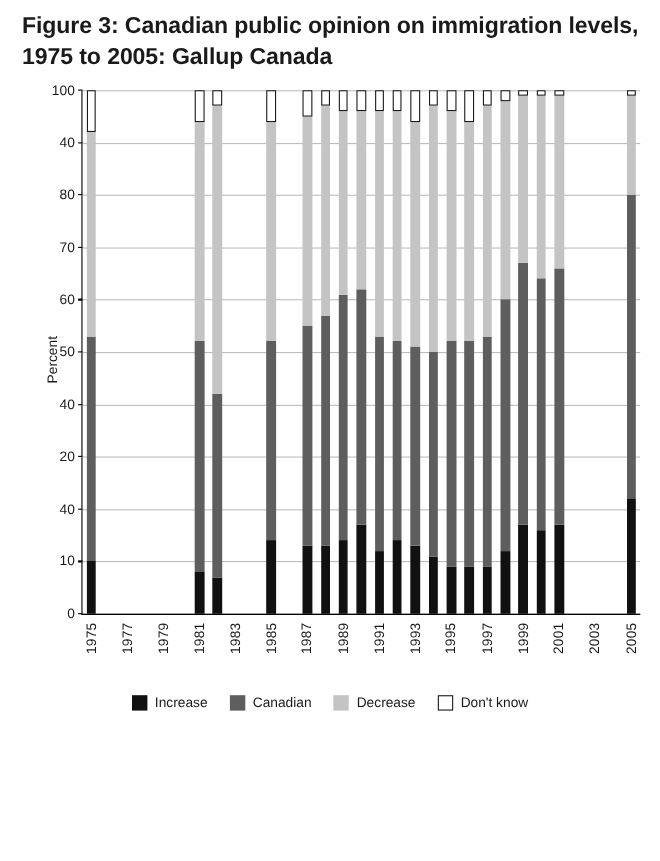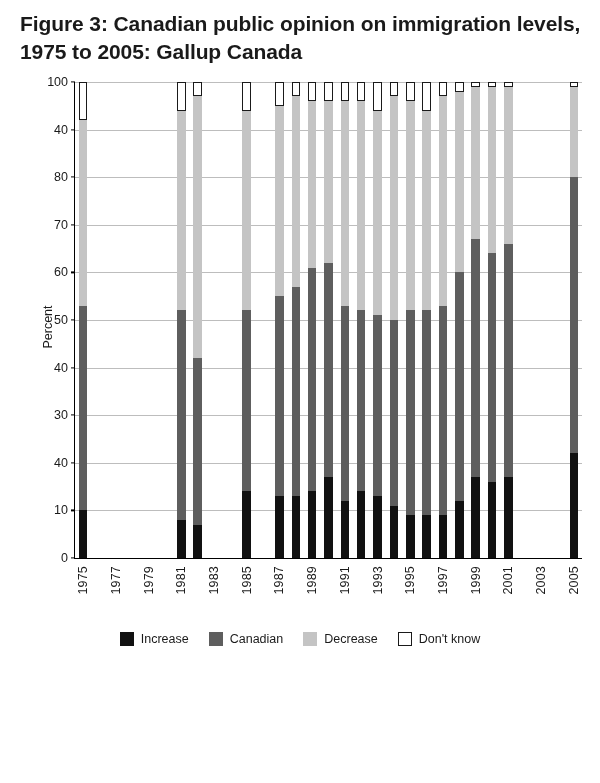--- a/index.html
+++ b/index.html
@@ -154,21 +154,21 @@
         <div class="gridline zero" style="top: 476px;"></div>
         <div class="ytick-label" style="top: 476px;">0</div>
         <div class="ytick-mark" style="top: 476px;"></div>
         <div class="gridline" style="top: 428.4px;"></div>
         <div class="ytick-label" style="top: 428.4px;">10</div>
         <div class="ytick-mark" style="top: 428.4px;"></div>
         <div class="gridline" style="top: 380.8px;"></div>
         <div class="ytick-label" style="top: 380.8px;">40</div>
         <div class="ytick-mark" style="top: 380.8px;"></div>
         <div class="gridline" style="top: 333.2px;"></div>
-        <div class="ytick-label" style="top: 333.2px;">30</div>
+        <div class="ytick-label" style="top: 333.2px;">20</div>
         <div class="ytick-mark" style="top: 333.2px;"></div>
         <div class="gridline" style="top: 285.6px;"></div>
         <div class="ytick-label" style="top: 285.6px;">40</div>
         <div class="ytick-mark" style="top: 285.6px;"></div>
         <div class="gridline" style="top: 238px;"></div>
         <div class="ytick-label" style="top: 238px;">50</div>
         <div class="ytick-mark" style="top: 238px;"></div>
         <div class="gridline" style="top: 190.4px;"></div>
         <div class="ytick-label" style="top: 190.4px;">60</div>
         <div class="ytick-mark" style="top: 190.4px;"></div>

